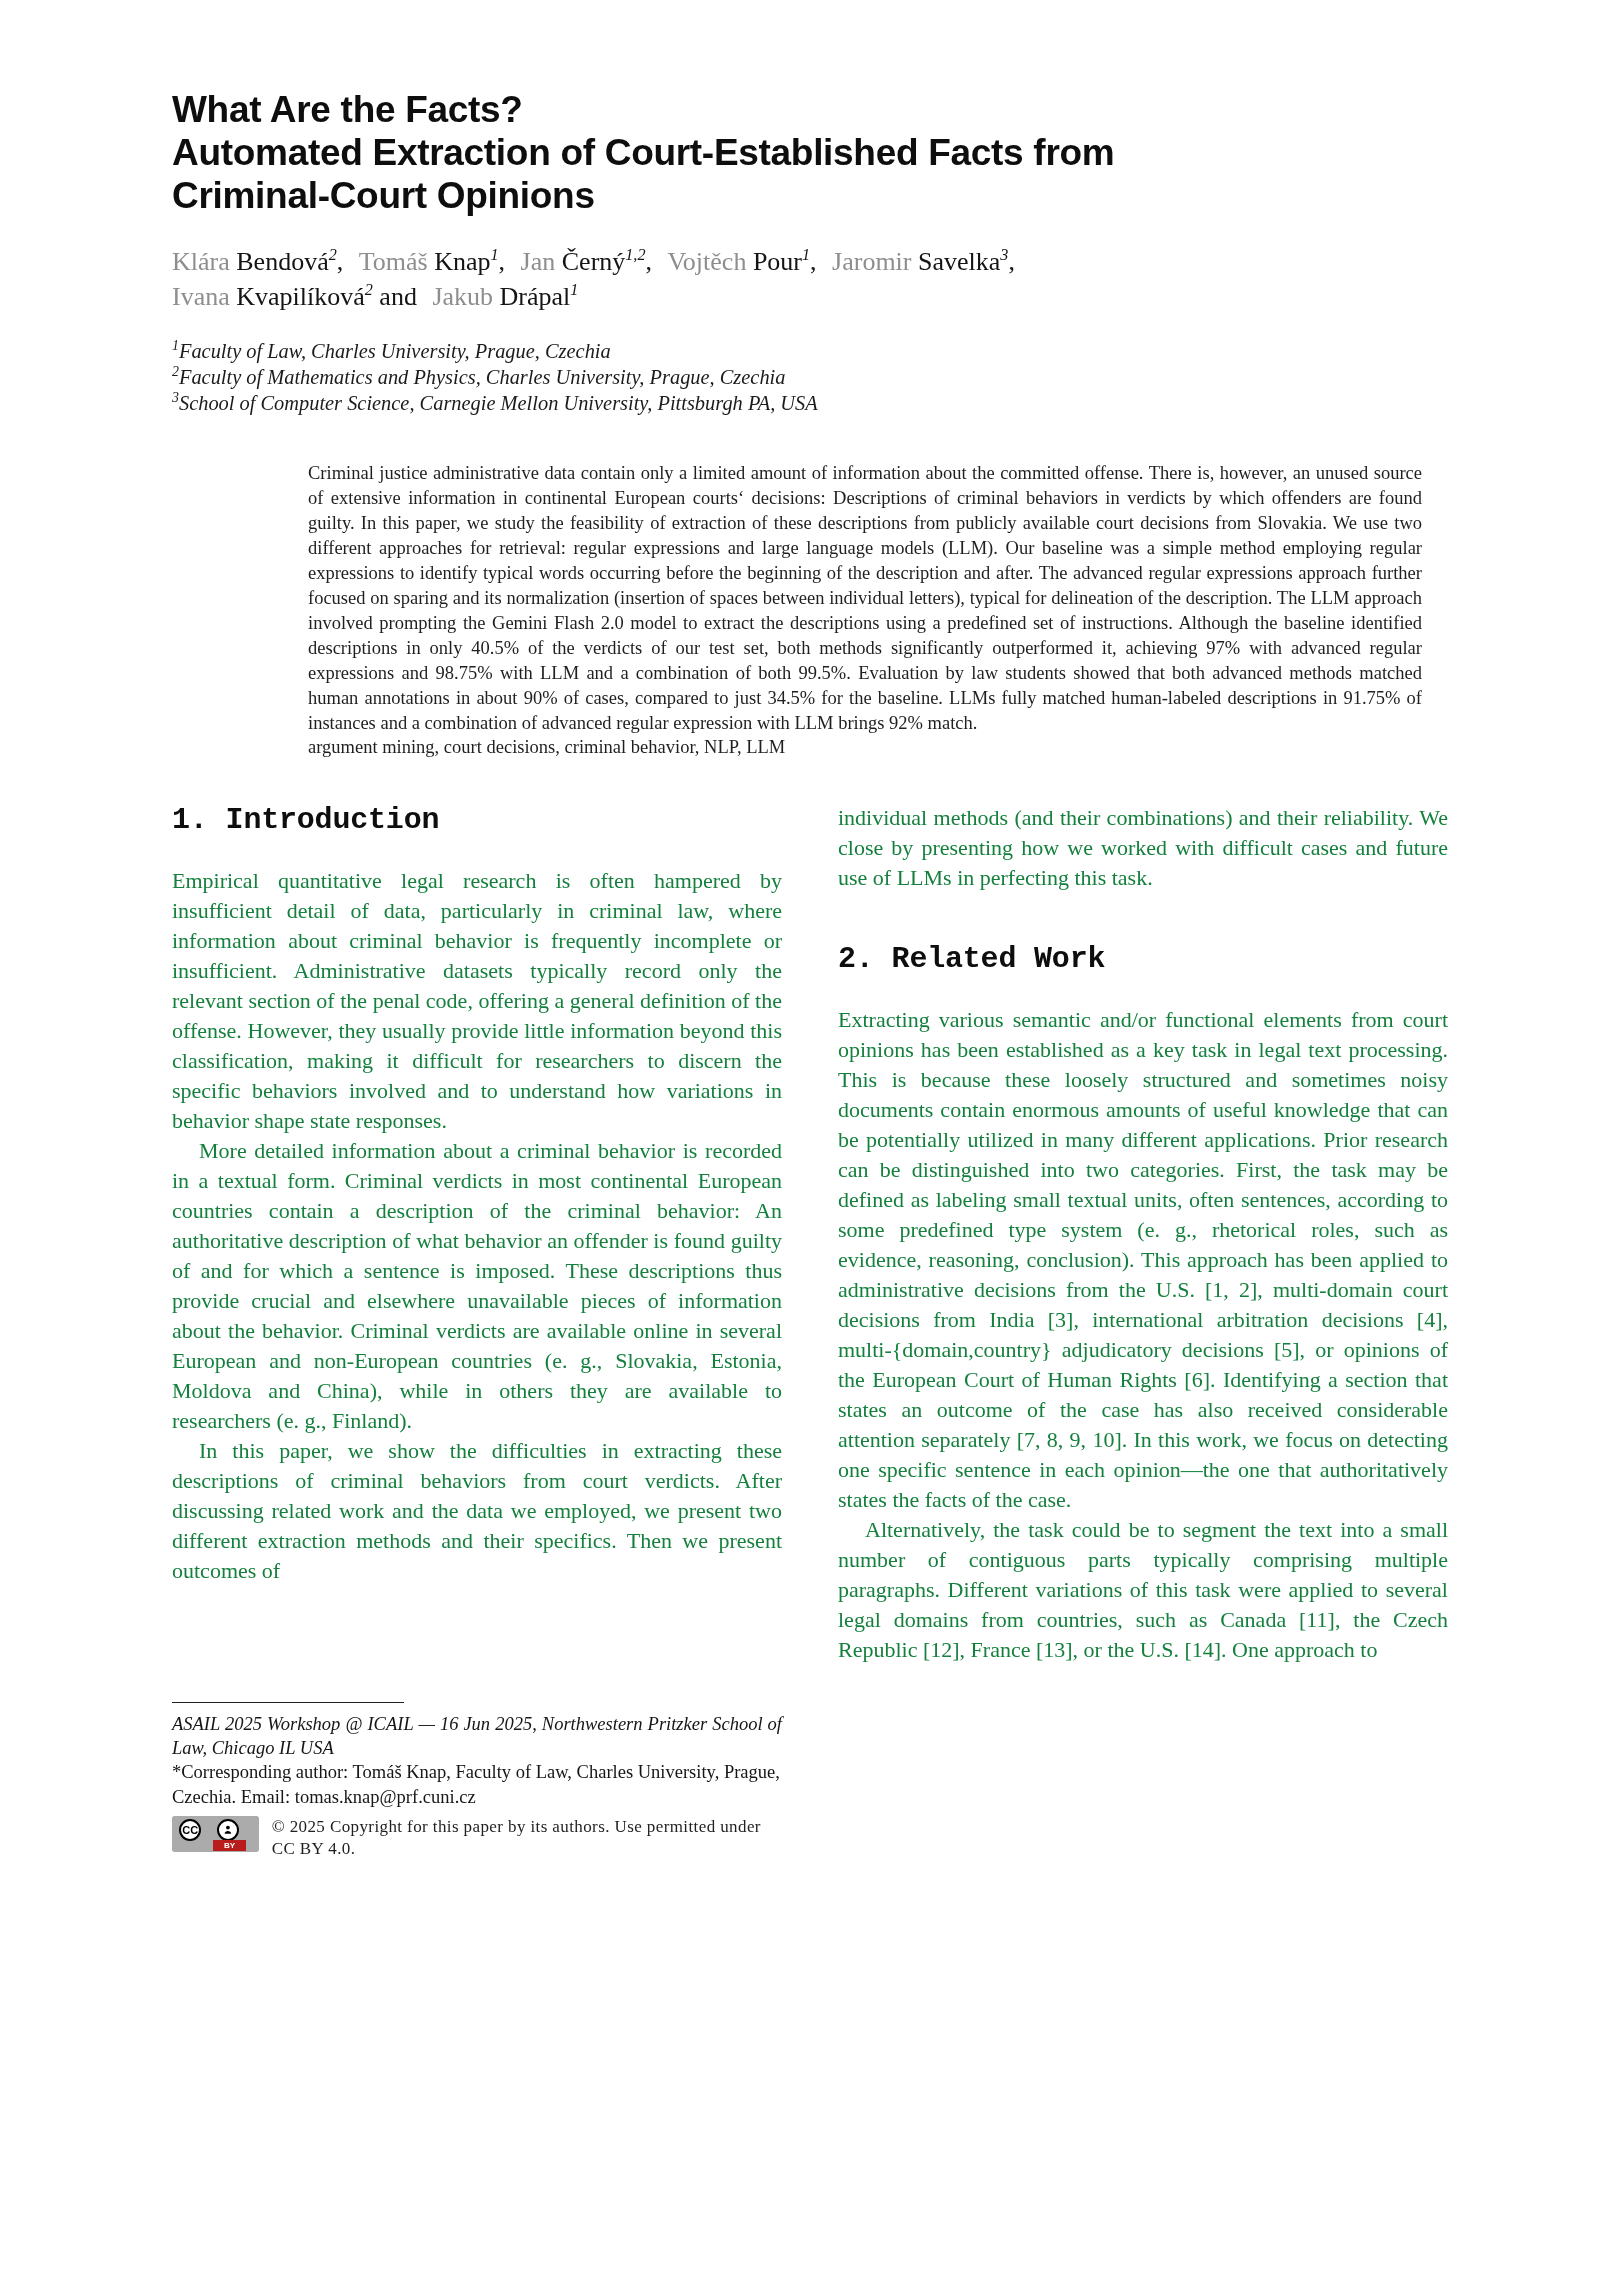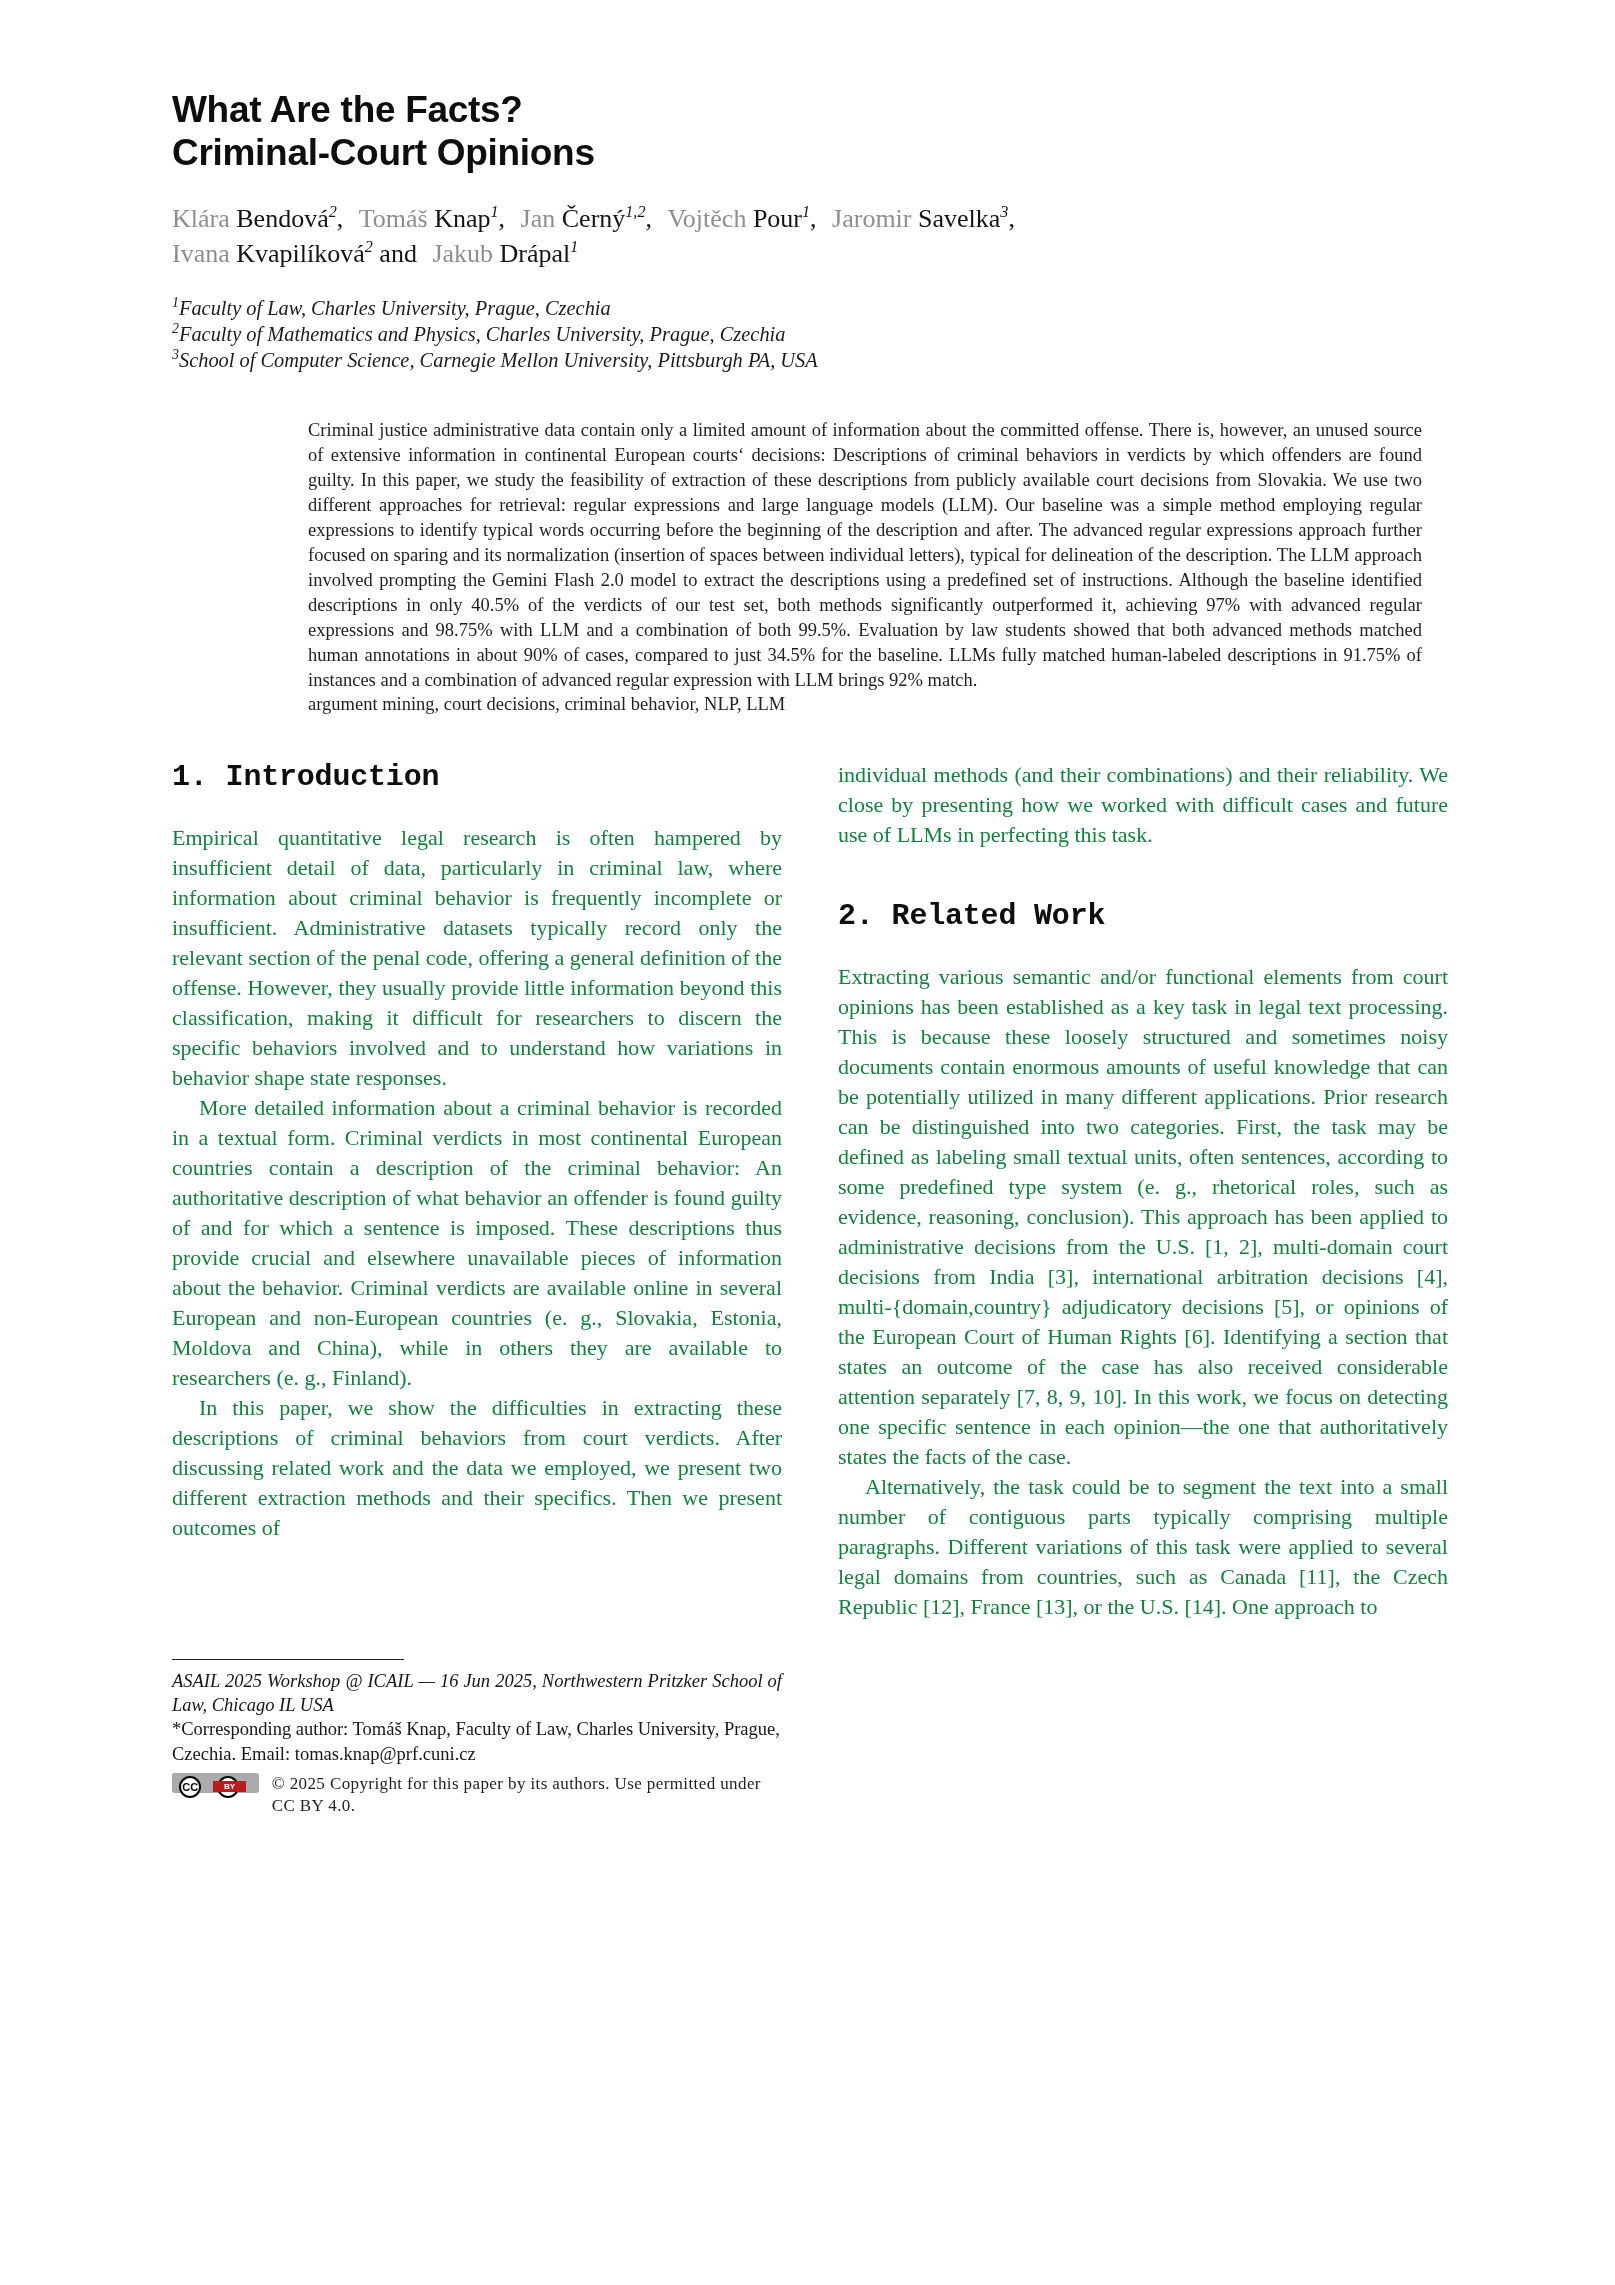--- a/index.html
+++ b/index.html
@@ -53,41 +53,42 @@
   }
   p.indent { text-indent:27px; }
   
   .footnote { margin-top:auto; }
   .fn-rule { width:232px; height:0; border-top:1.8px solid #222; margin:0 0 9px 0; }
   .fn-conf { margin:0; font-style:italic; font-size:18.5px; line-height:24.4px; text-align:justify; }
   .fn-corr { margin:0; font-size:18.5px; line-height:24.4px; }
   .license { display:flex; gap:12.7px; margin-top:6.3px; align-items:flex-start; }
   .license-text { font-size:17px; line-height:22px; color:#1f1f1f; letter-spacing:0.4px; }
   
-  .badge { position:relative; width:87px; height:20px; background:#ababab; border-radius:2.7px; flex-shrink:0; }
+  .badge { position:relative; width:87px; height:36px; background:#ababab; border-radius:2.7px; flex-shrink:0; }
   .badge .circ {
     position:absolute; top:3.6px; width:18px; height:18px; background:#fff;
     border:2.7px solid #000; border-radius:50%;
     display:flex; align-items:center; justify-content:center;
   }
   .cc-circle { left:7.2px; font-family:"Liberation Sans", sans-serif; font-weight:700; font-size:11px; color:#000; }
   .person-circle { left:45px; }
   .by-box {
     position:absolute; left:41px; bottom:0.9px; width:33px; height:11px; background:#b91c1c;
     color:#fff; font-family:"Liberation Sans", sans-serif; font-weight:700; font-size:8.1px;
     display:flex; align-items:center; justify-content:center;
   }
 </style>
 </head>
 <body>
 
 <div class="page">
 
   <div class="title">
     <div>What Are the Facts?</div>
+    <div>Automated Extraction of Court-Established Facts from</div>
     <div>Criminal-Court Opinions</div>
   </div>
 
   <div class="authors">
     <div>
       <span class="author"><span class="first">Klára</span> <span class="last">Bendová</span><sup>2</sup><span>, </span></span>
       <span class="author"><span class="first">Tomáš</span> <span class="last">Knap</span><sup>1</sup><span>, </span></span>
       <span class="author"><span class="first">Jan</span> <span class="last">Černý</span><sup>1,2</sup><span>, </span></span>
       <span class="author"><span class="first">Vojtěch</span> <span class="last">Pour</span><sup>1</sup><span>, </span></span>
       <span class="author"><span class="first">Jaromir</span> <span class="last">Savelka</span><sup>3</sup><span>,</span></span>

